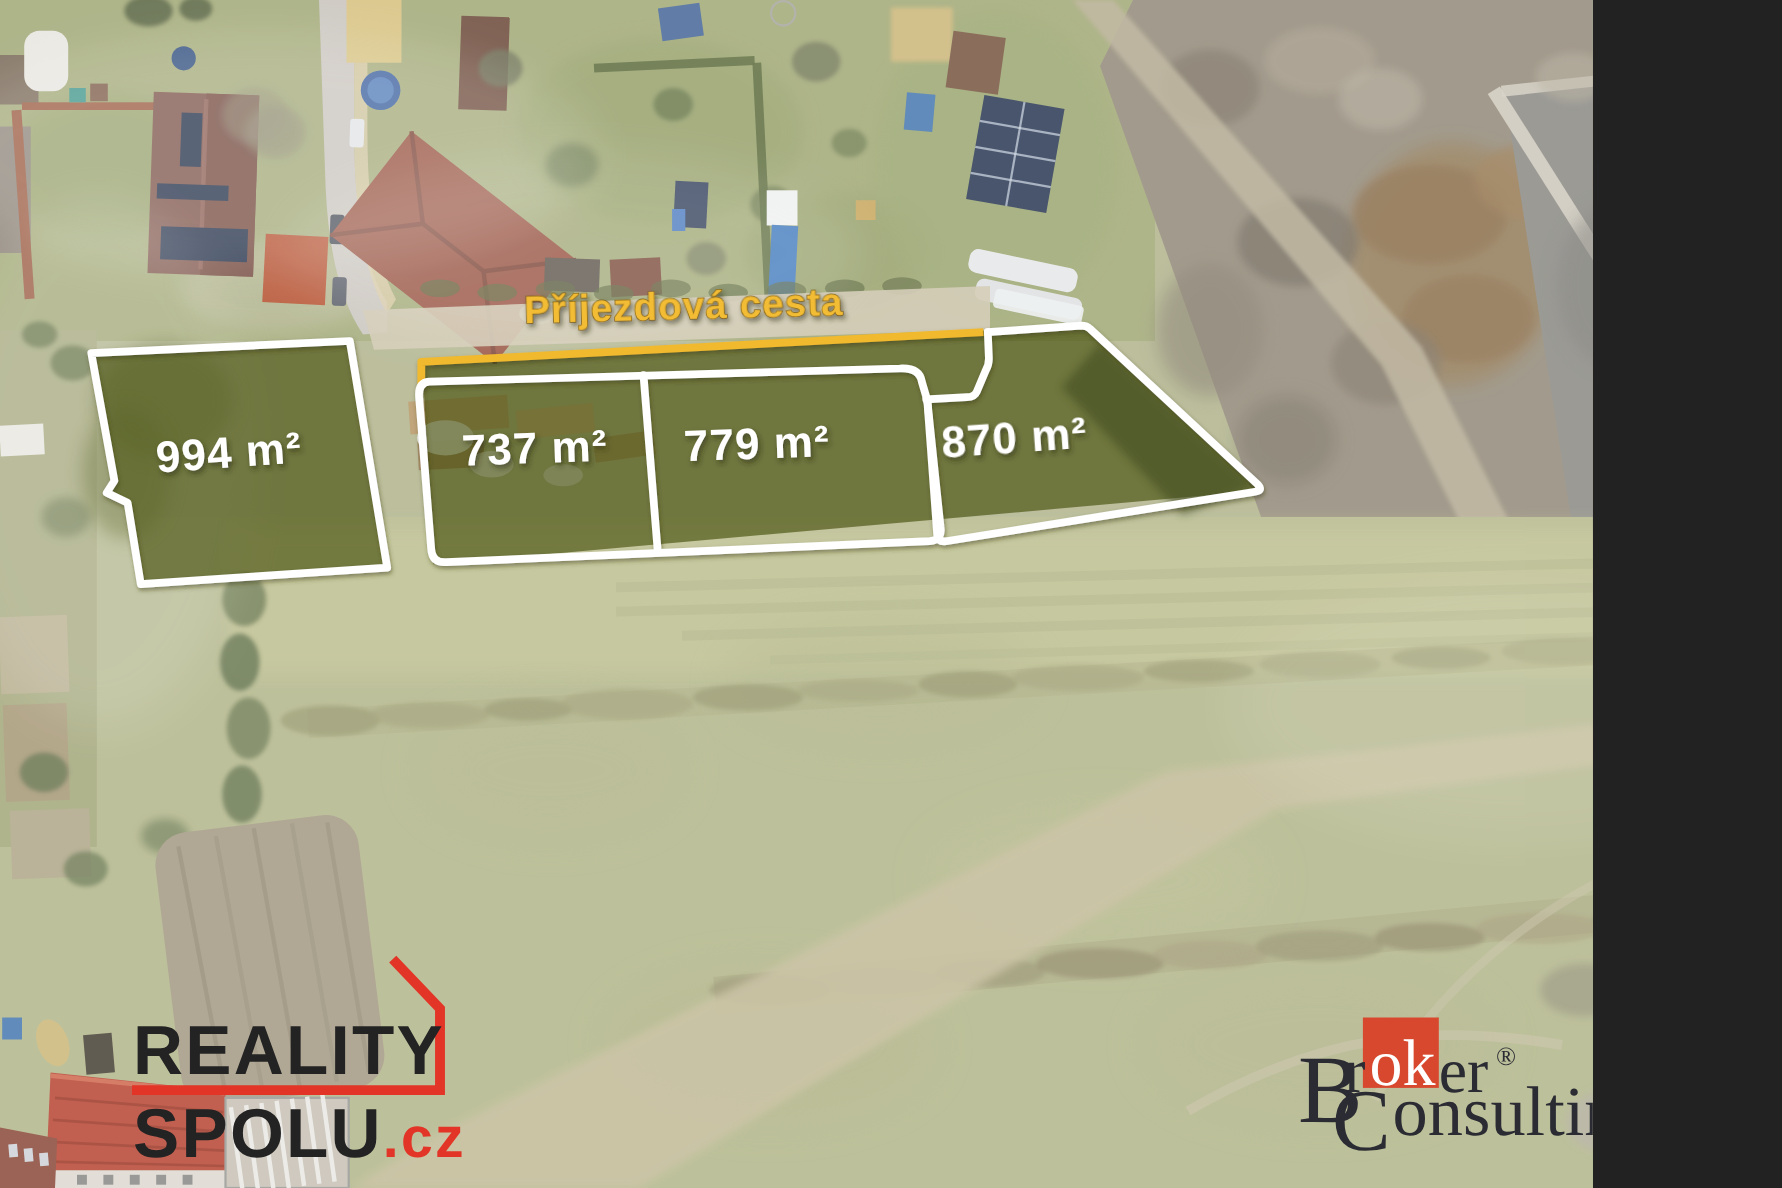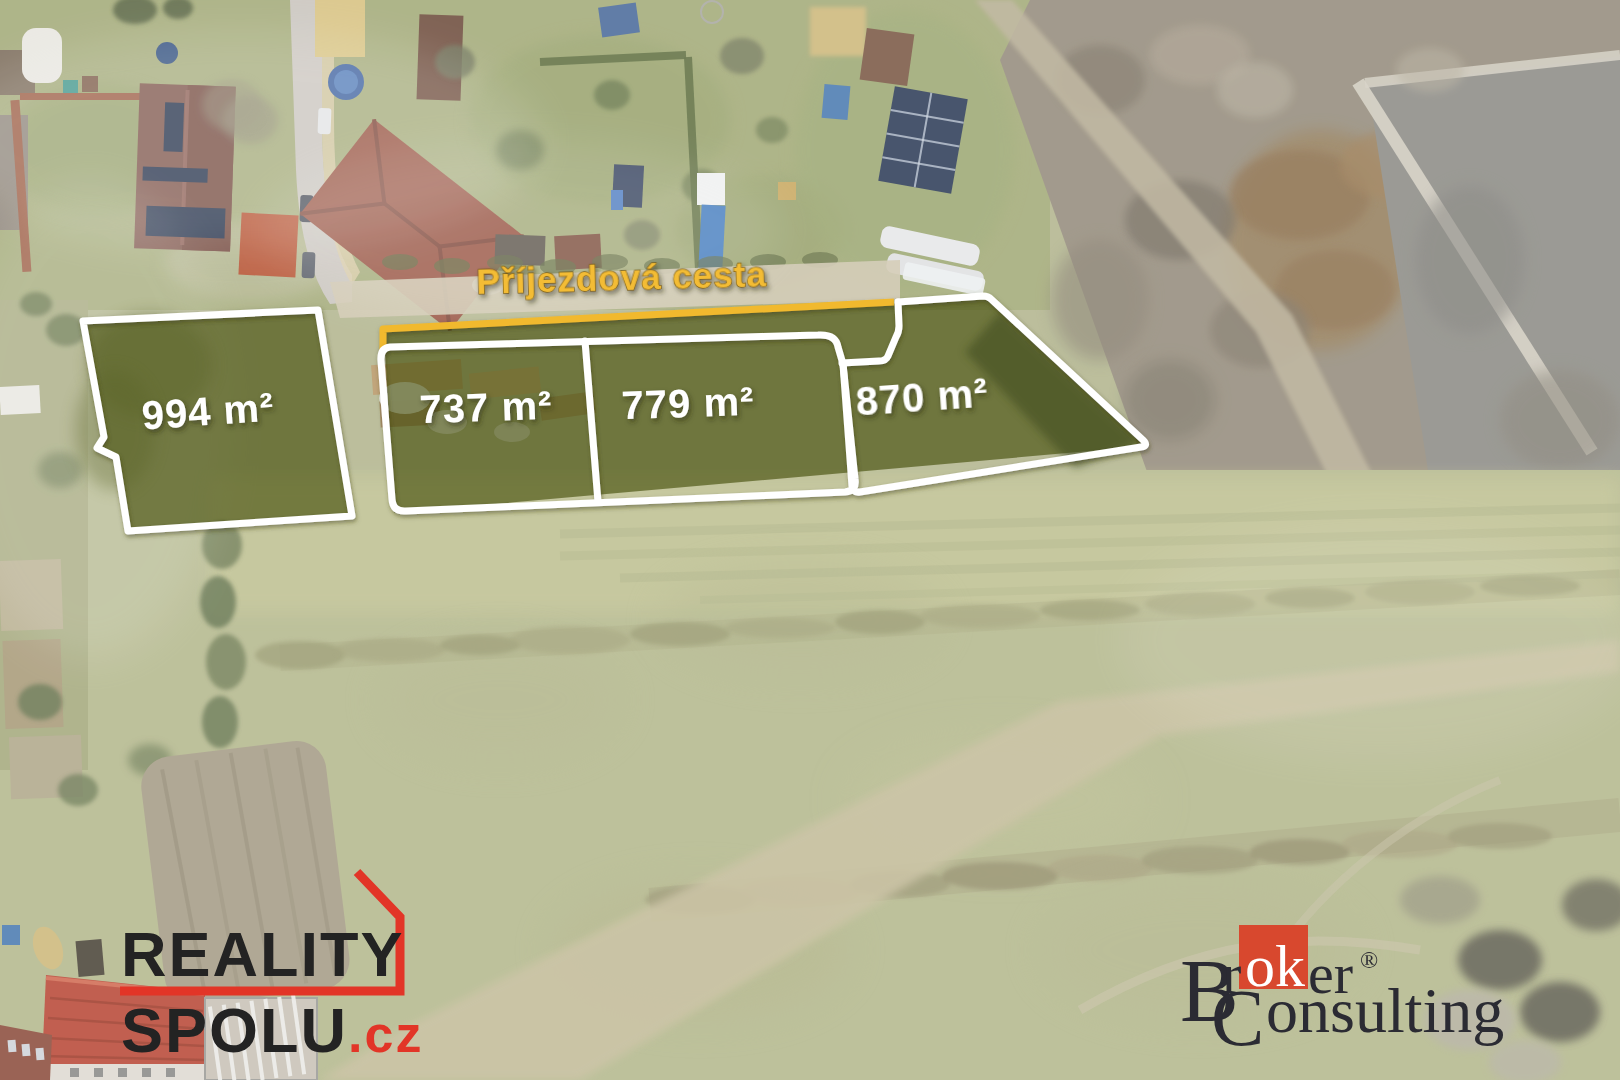--- a/index.html
+++ b/index.html
@@ -1,16 +1,16 @@
 <!DOCTYPE html>
 <html><head>
 <meta charset="utf-8">
 <style>
   html,body{margin:0;padding:0;background:#222;}
-  #stage{position:relative;width:1620px;height:1080px;overflow:hidden;background:#5eead4;}
+  #stage{position:relative;width:1448px;height:1080px;overflow:hidden;background:#5eead4;}
   svg{display:block}
   text{user-select:none}
   .lbl{font-family:"Liberation Sans",sans-serif;font-weight:bold;fill:#ffffff;letter-spacing:1px;}
   .roadlbl{font-family:"Liberation Sans",sans-serif;font-weight:bold;letter-spacing:1px;paint-order:stroke;}
   .logo-sans{font-family:"Liberation Sans",sans-serif;font-weight:800;}
   .logo-serif{font-family:"Liberation Serif",serif;}
 </style>
 </head>
 <body>
 

